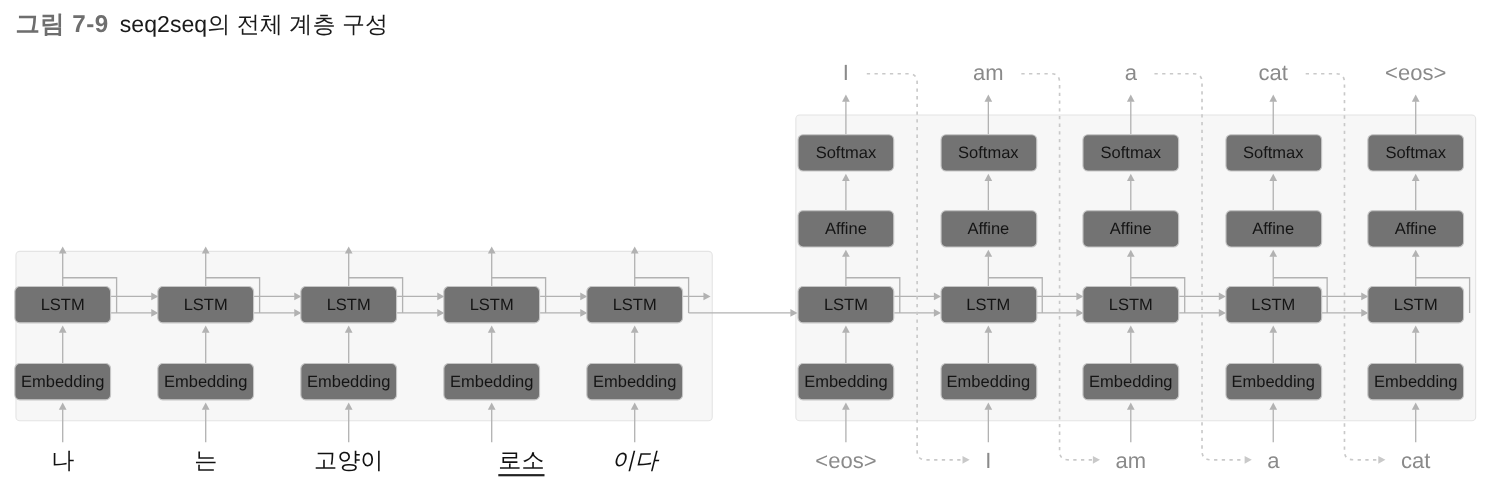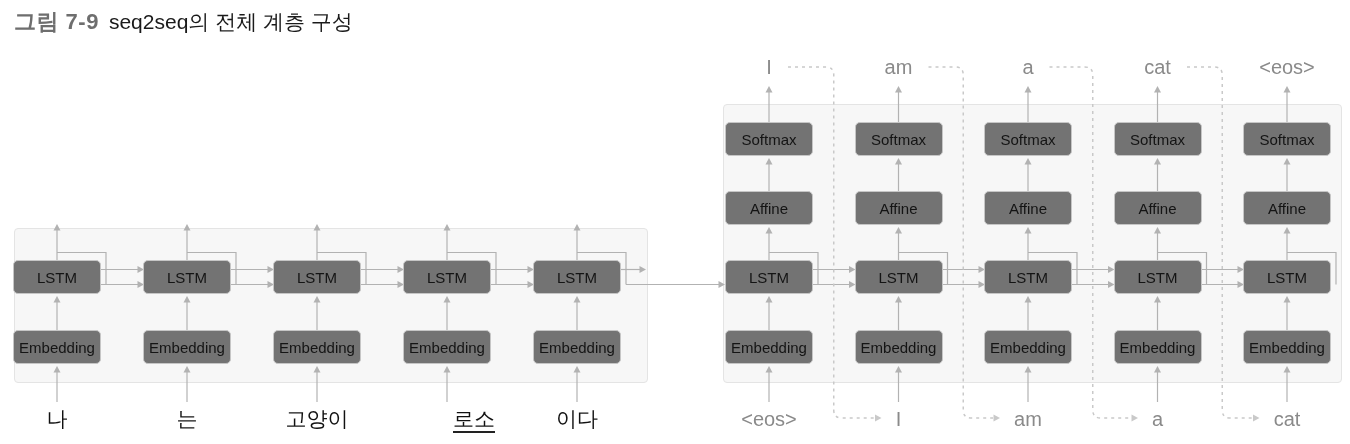--- a/index.html
+++ b/index.html
@@ -172,21 +172,21 @@
       <div class="box" style="left:143px;top:330px;">Embedding</div>
       <div class="word enc-word" style="left:187px;top:407px;">는</div>
       <div class="box" style="left:273px;top:260px;">LSTM</div>
       <div class="box" style="left:273px;top:330px;">Embedding</div>
       <div class="word enc-word" style="left:317px;top:407px;text-align:center;">고양이</div>
       <div class="box" style="left:403px;top:260px;">LSTM</div>
       <div class="box" style="left:403px;top:330px;">Embedding</div>
       <div class="word enc-word underline" style="left:447px;top:407px;margin-left:27px;">로소</div>
       <div class="box" style="left:533px;top:260px;">LSTM</div>
       <div class="box" style="left:533px;top:330px;">Embedding</div>
-      <div class="word enc-word" style="left:577px;top:407px;">이다</div>
+      <div class="word enc-word" style="left:577px;top:407px;font-style:italic;">이다</div>
       <div class="box" style="left:725px;top:122px;">Softmax</div>
       <div class="box" style="left:725px;top:191px;">Affine</div>
       <div class="box" style="left:725px;top:260px;">LSTM</div>
       <div class="box" style="left:725px;top:330px;">Embedding</div>
       <div class="word dec-word" style="left:769px;top:55px;">I</div>
       <div class="word dec-word" style="left:769px;top:407px;">&lt;eos&gt;</div>
       <div class="box" style="left:854.5px;top:122px;">Softmax</div>
       <div class="box" style="left:854.5px;top:191px;">Affine</div>
       <div class="box" style="left:854.5px;top:260px;">LSTM</div>
       <div class="box" style="left:854.5px;top:330px;">Embedding</div>

